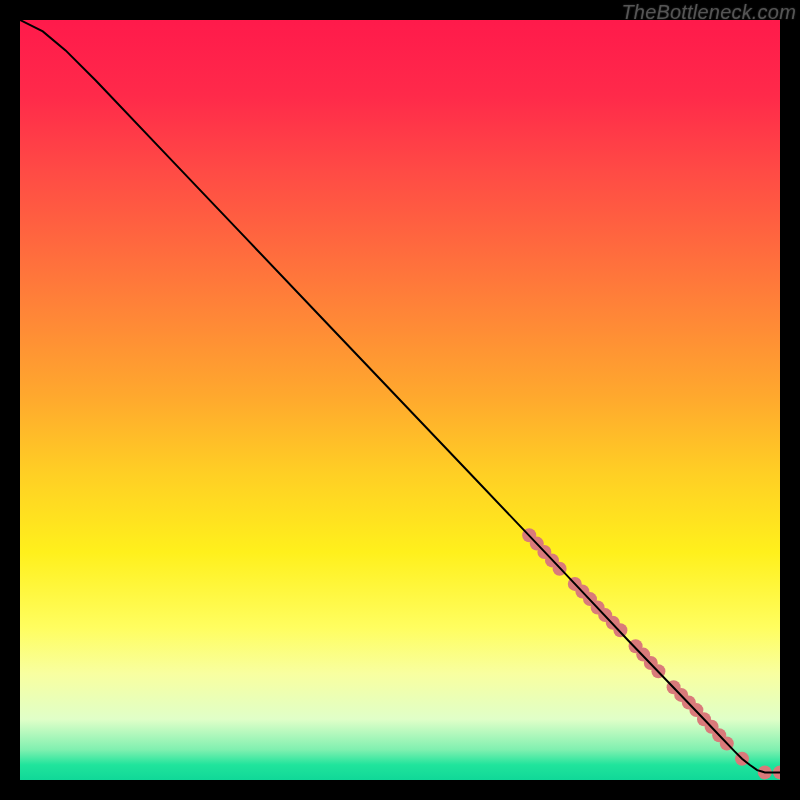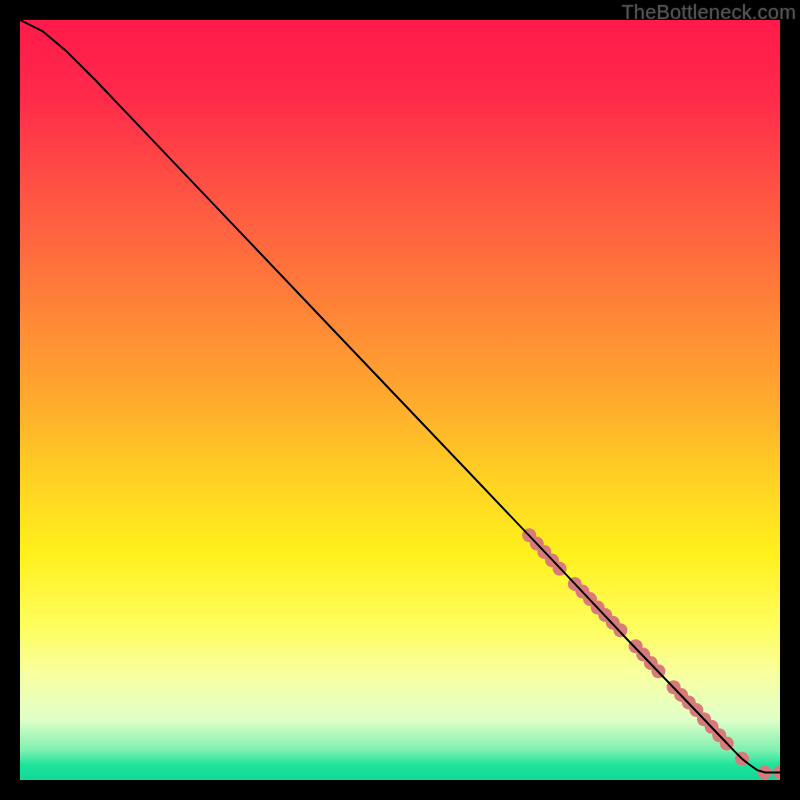--- a/index.html
+++ b/index.html
@@ -46,20 +46,21 @@
   .watermark {
     position: absolute;
     top: 1px;
     right: 4px;
     color: #555;
     font-size: 20px;
     font-weight: 500;
     letter-spacing: 0.2px;
     text-shadow: 0 0 2px rgba(255,255,255,0.2);
     z-index: 5;
+    font-style: italic;
   }
   svg.overlay {
     position: absolute;
     left: 0;
     top: 0;
     width: 760px;
     height: 760px;
     z-index: 2;
   }
 </style>

